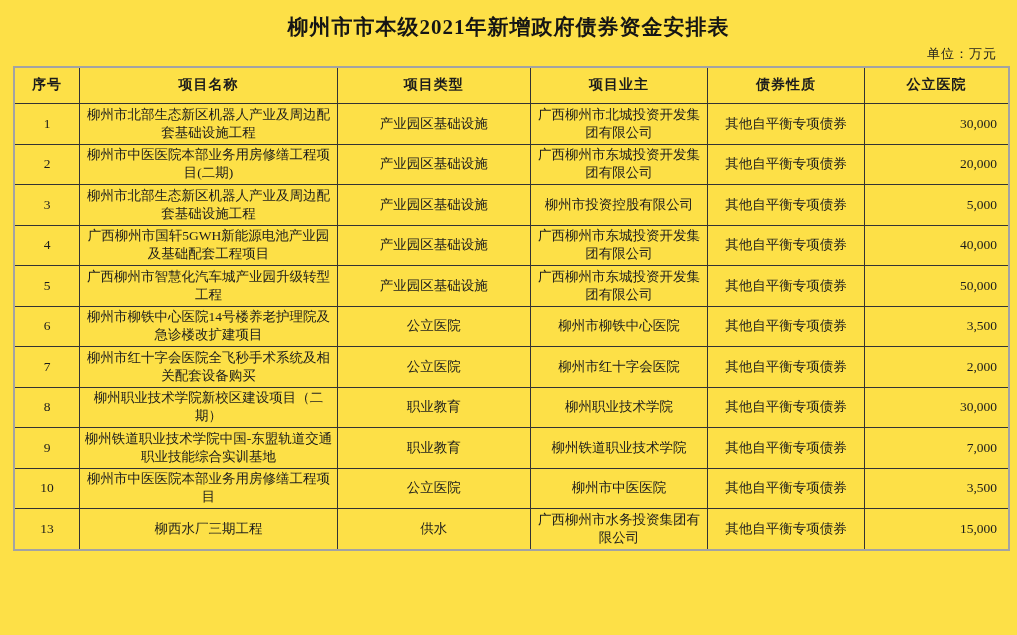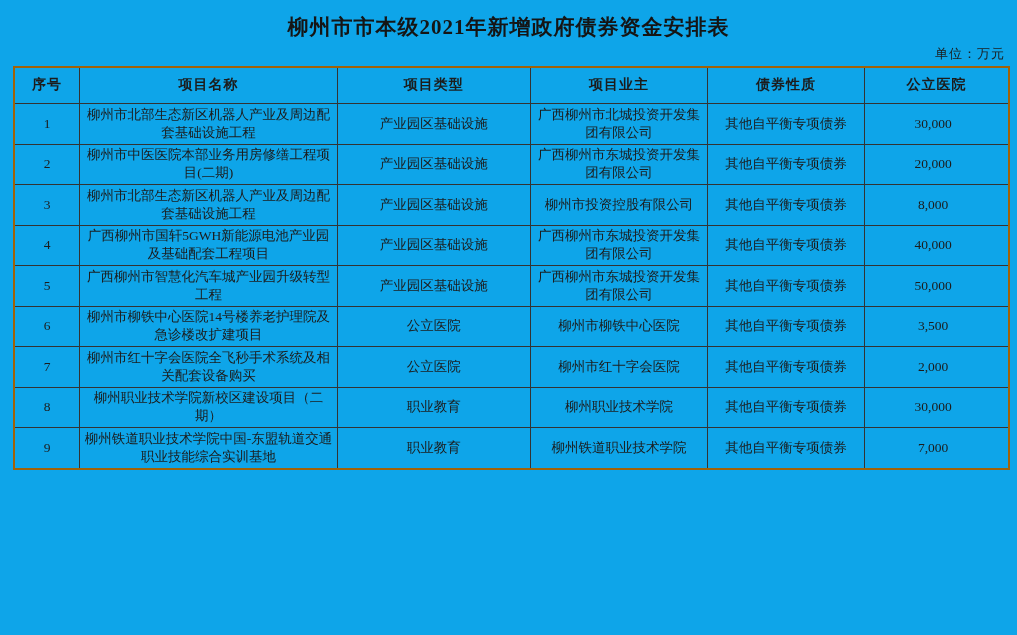--- a/index.html
+++ b/index.html
@@ -1,47 +1,47 @@
 <!DOCTYPE html>
 <html><head>
 <meta charset="utf-8">
 <style>
   html,body { margin:0; padding:0; }
   body {
     width:1017px; height:635px; overflow:hidden;
     background:#fdfdfd; color:#1c1c1c;
     font-family:"Liberation Serif","DejaVu Serif",serif;
   }
-  .page { position:relative; width:1017px; height:635px; background:#0ea5e9; }
+  .page { position:relative; width:1017px; height:635px; background:#fde047; }
   .doc-title {
     position:absolute; top:13px; left:0; width:100%;
     text-align:center; font-size:21px; font-weight:bold; letter-spacing:1px;
     color:#151515;
   }
   .unit-label {
-    position:absolute; top:45px; right:12px;
+    position:absolute; top:45px; right:20px;
     font-size:13px; color:#1c1c1c; letter-spacing:1px;
   }
   table.bond-table {
     position:absolute; left:13px; top:66px; width:997px;
     border-collapse:collapse; table-layout:fixed;
-    border:2px solid #a16207;
+    border:2px solid #a3a3a3;
   }
   .bond-table th, .bond-table td {
     border:1px solid #333;
     text-align:center; vertical-align:middle;
     padding:1px 4px;
     font-size:13.5px; line-height:1.32;
     overflow:hidden;
   }
   .bond-table th {
     height:33px; font-weight:bold; font-size:14px; letter-spacing:1px;
   }
   .bond-table td { height:37.5px; }
-  td.c-amount { text-align:center; padding-right:11px; font-family:"Liberation Serif","DejaVu Serif",serif; }
+  td.c-amount { text-align:right; padding-right:11px; font-family:"Liberation Serif","DejaVu Serif",serif; }
   col.w-no     { width:6.6%; }
   col.w-name   { width:25.9%; }
   col.w-type   { width:19.4%; }
   col.w-owner  { width:17.8%; }
   col.w-nature { width:15.8%; }
   col.w-amount { width:14.5%; }
 </style>
 </head>
 <body>
 
@@ -87,21 +87,21 @@
           <td class="c-nature">其他自平衡专项债券</td>
           <td class="c-amount">20,000</td>
         </tr>
 
         <tr>
           <td class="c-no">3</td>
           <td class="c-name">柳州市北部生态新区机器人产业及周边配套基础设施工程</td>
           <td class="c-type">产业园区基础设施</td>
           <td class="c-owner">柳州市投资控股有限公司</td>
           <td class="c-nature">其他自平衡专项债券</td>
-          <td class="c-amount">8,000</td>
+          <td class="c-amount">5,000</td>
         </tr>
 
         <tr>
           <td class="c-no">4</td>
           <td class="c-name">广西柳州市国轩5GWH新能源电池产业园及基础配套工程项目</td>
           <td class="c-type">产业园区基础设施</td>
           <td class="c-owner">广西柳州市东城投资开发集团有限公司</td>
           <td class="c-nature">其他自平衡专项债券</td>
           <td class="c-amount">40,000</td>
         </tr>
@@ -144,18 +144,34 @@
 
         <tr>
           <td class="c-no">9</td>
           <td class="c-name">柳州铁道职业技术学院中国-东盟轨道交通职业技能综合实训基地</td>
           <td class="c-type">职业教育</td>
           <td class="c-owner">柳州铁道职业技术学院</td>
           <td class="c-nature">其他自平衡专项债券</td>
           <td class="c-amount">7,000</td>
         </tr>
 
+        <tr>
+          <td class="c-no">10</td>
+          <td class="c-name">柳州市中医医院本部业务用房修缮工程项目</td>
+          <td class="c-type">公立医院</td>
+          <td class="c-owner">柳州市中医医院</td>
+          <td class="c-nature">其他自平衡专项债券</td>
+          <td class="c-amount">3,500</td>
+        </tr>
 
 
 
+        <tr>
+          <td class="c-no">13</td>
+          <td class="c-name">柳西水厂三期工程</td>
+          <td class="c-type">供水</td>
+          <td class="c-owner">广西柳州市水务投资集团有限公司</td>
+          <td class="c-nature">其他自平衡专项债券</td>
+          <td class="c-amount">15,000</td>
+        </tr>
       </tbody>
   </table>
 </div>
 
 </body></html>

